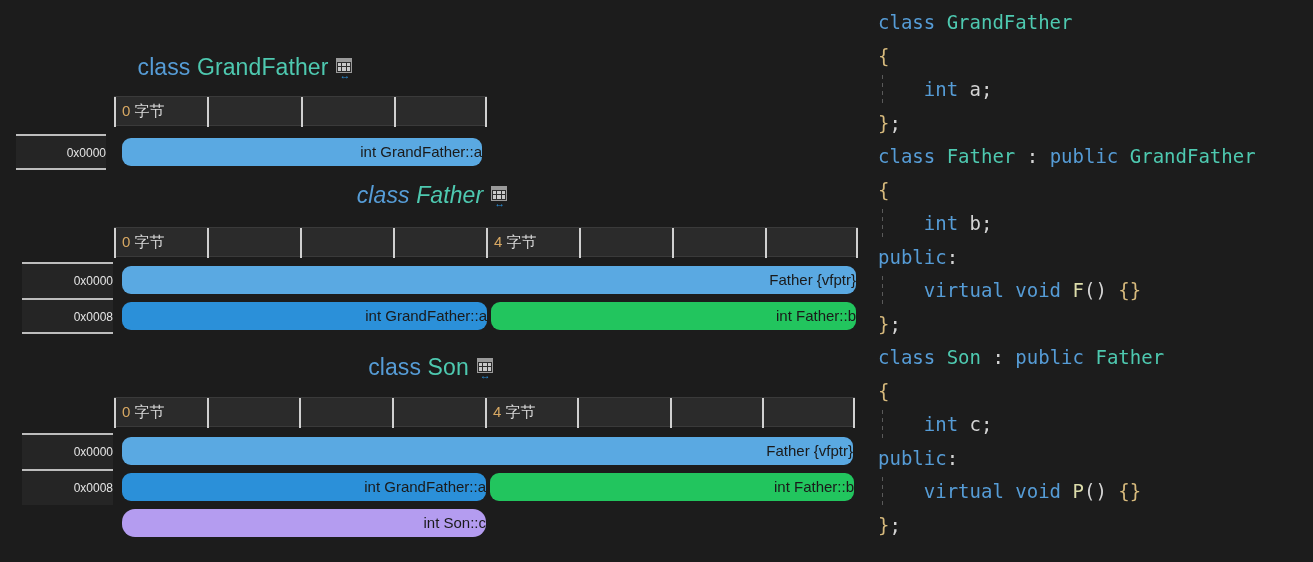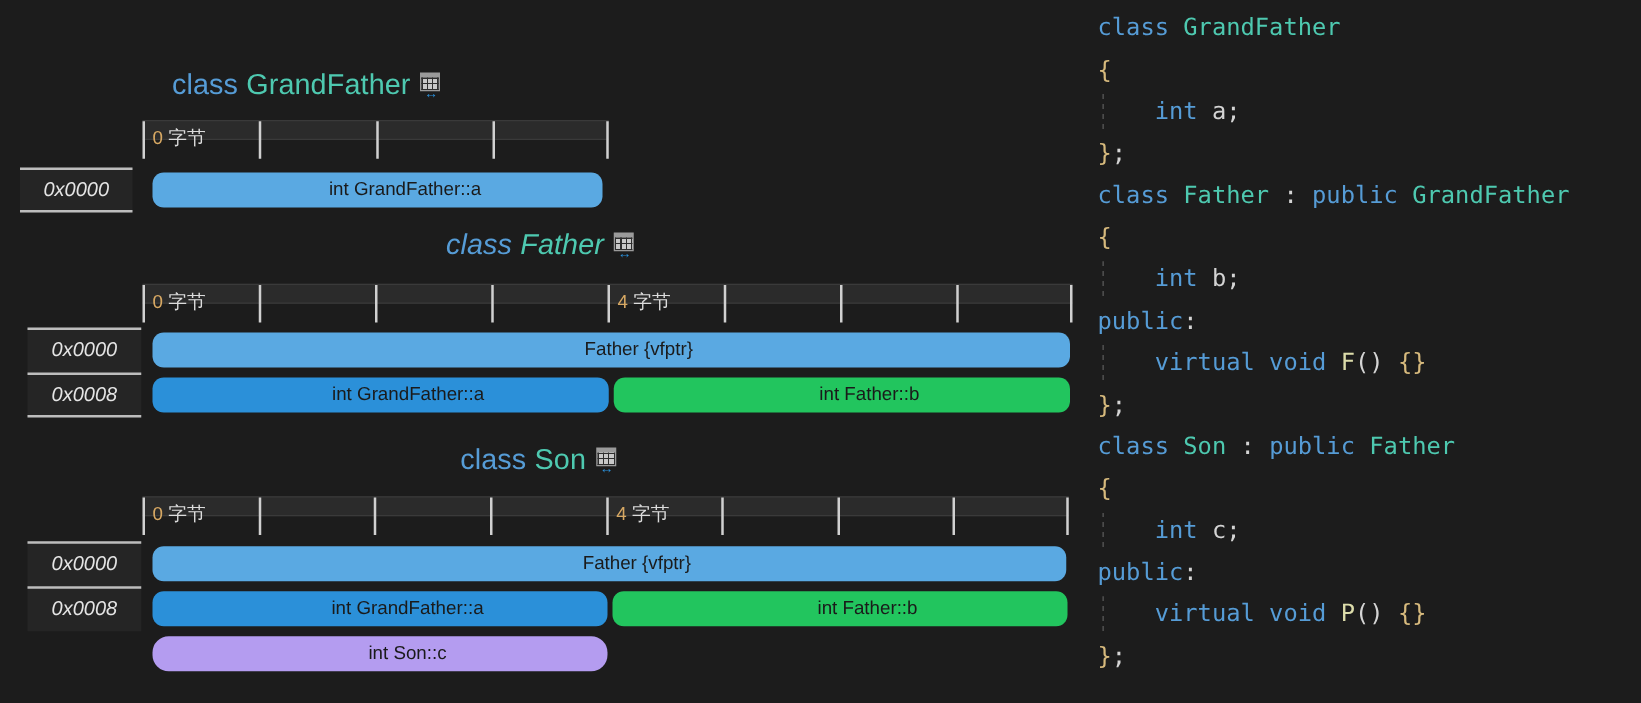--- a/index.html
+++ b/index.html
@@ -57,21 +57,21 @@
     position: absolute; left: 3px; bottom: 0;
     width: 13px; height: 8px;
     color: #2b90d9;
     font-size: 11px; line-height: 8px;
     text-align: center;
   }
 
   
   .ruler {
     position: absolute;
-    height: 16px;
+    height: 30px;
     background: #2b2b2b;
     border-top: 1px solid #3a3a3a;
     border-bottom: 1px solid #3a3a3a;
     box-sizing: border-box;
   }
   .ruler .tick {
     position: absolute; top: 0;
     width: 2px; height: 30px;
     background: #d0d0d0;
   }
@@ -82,36 +82,35 @@
     color: #dcdcdc;
     white-space: nowrap;
   }
   .ruler .rlabel .num { color: #d7a863; }
 
   
   .addr-col { position: absolute; }
   .addr-cell {
     position: relative;
     box-sizing: border-box;
-    text-align: center;
-    font-size: 16px;
+    text-align: right;
+    font-size: 12px;
     color: #e4e4e4;
     background: #252525;
     border-top: 2px solid #bdbdbd;
-    font-style: italic;
   }
   .addr-cell.last { border-bottom: 2px solid #bdbdbd; }
 
   
   .bars { position: absolute; }
   .bar {
     position: absolute;
     border-radius: 9px;
     box-sizing: border-box;
-    text-align: center;
+    text-align: right;
     color: #1a1a1a;
     font-size: 15px;
     white-space: nowrap;
     overflow: hidden;
     padding-left: 44px;
   }
   .bar.c-lightblue { background: #5aa9e2; }
   .bar.c-blue      { background: #2b90d9; }
   .bar.c-orange    { background: #22c55e; }
   .bar.c-purple    { background: #b49cf0; border-radius: 13px; }

